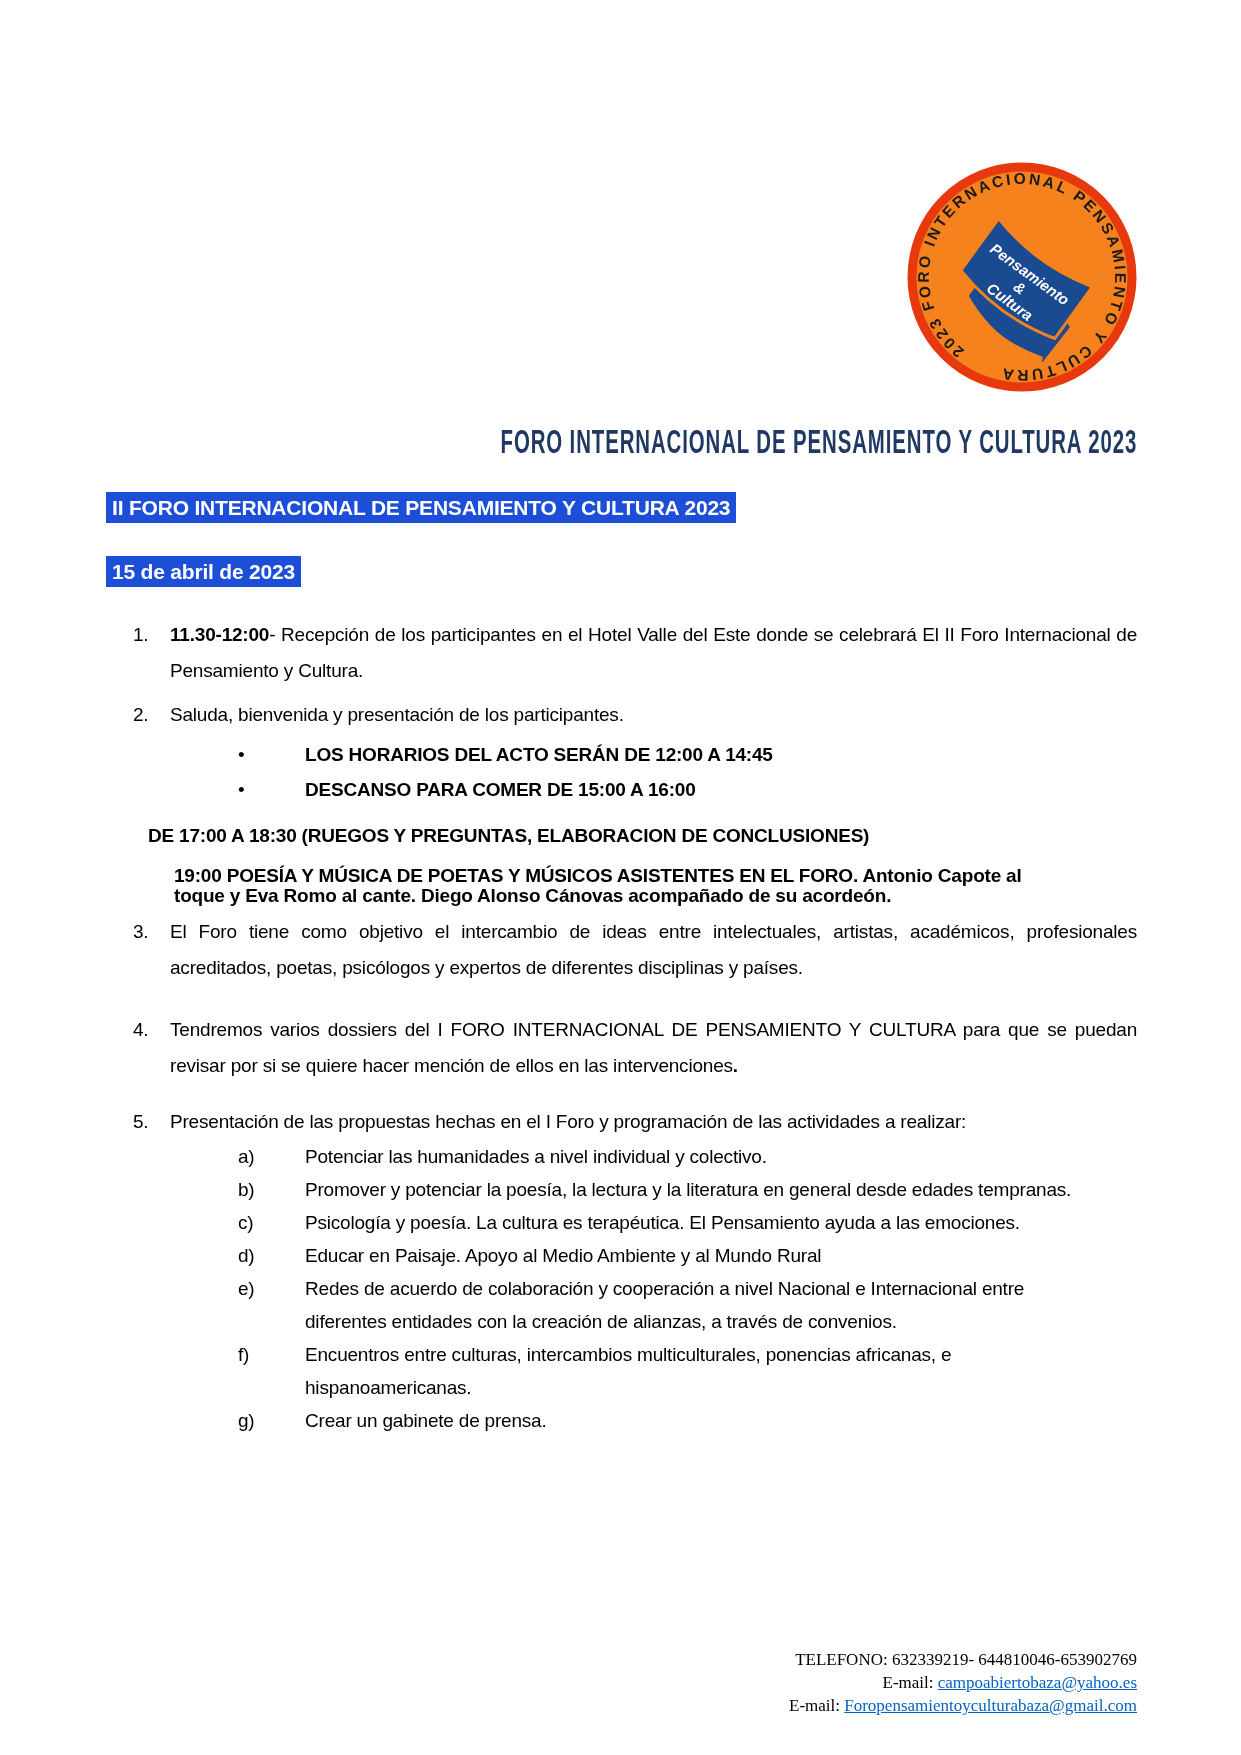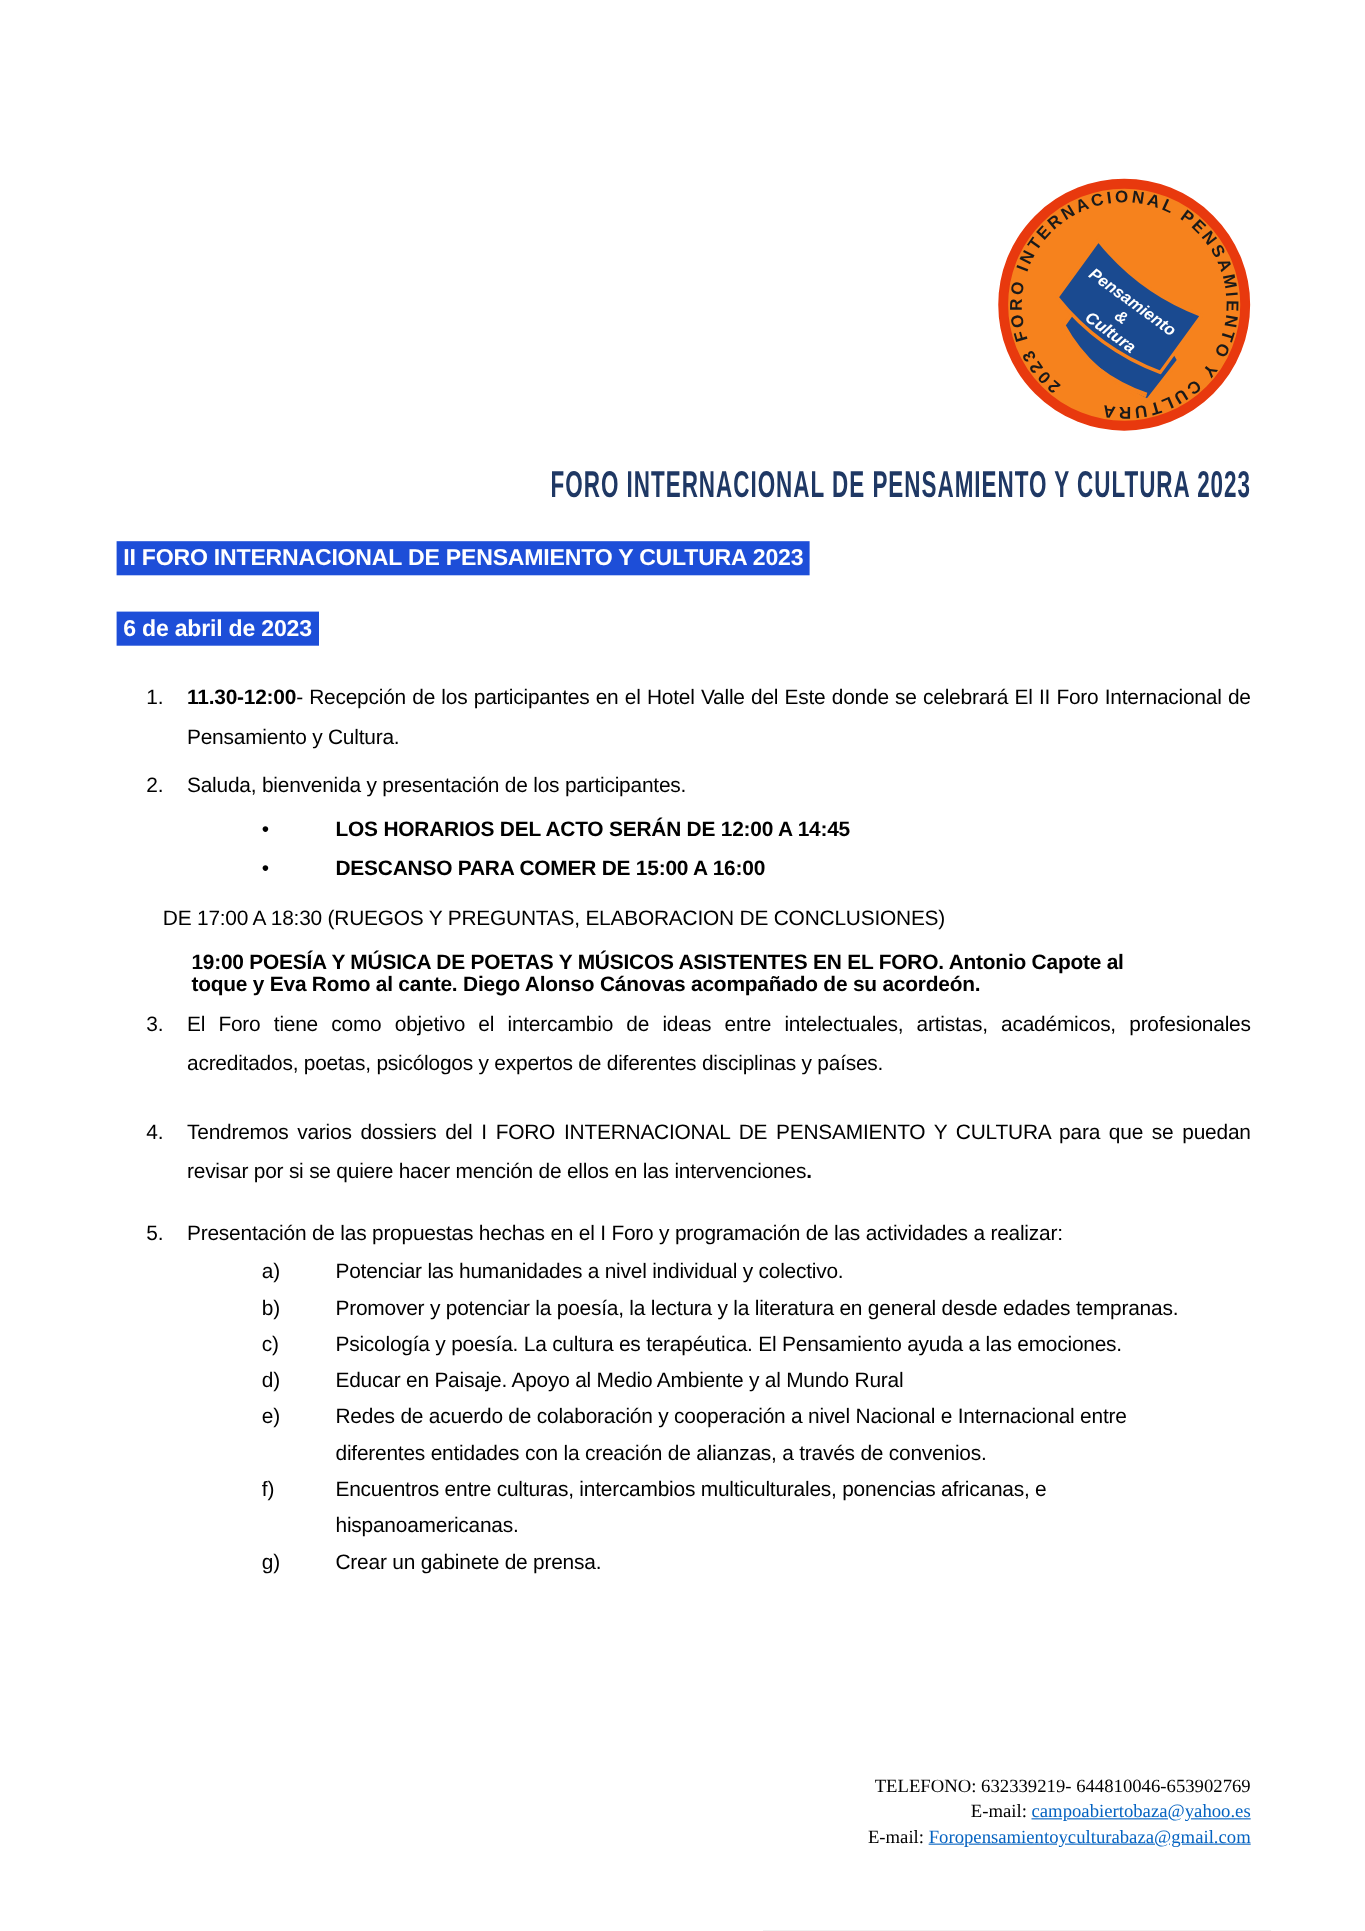--- a/index.html
+++ b/index.html
@@ -35,34 +35,34 @@
   .num-col{width:37px;flex:none;}
   .num-text{flex:1;}
   .just{text-align:justify;}
   .b{font-weight:700;}
 
   .bullets{margin-top:4px;}
   .bullet-row{display:flex;padding-left:132px;line-height:35px;}
   .bullet-marker{width:67px;flex:none;}
   .bullet-text{font-weight:700;text-align:right;}
 
-  .sched1{margin:11px 0 12px 42px;font-weight:400;}
+  .sched1{margin:11px 0 12px 42px;font-weight:700;}
   .sched2{margin:9px 0 0 68px;width:852px;font-weight:700;line-height:20px;}
 
   .item3{margin-top:8px;}
   .item4{margin-top:26px;}
   .item5{margin-top:20px;}
 
   .sub-row{display:flex;padding-left:132px;line-height:33px;}
   .sub-letter{width:67px;flex:none;}
   .sub-text{max-width:770px;}
 
   
   .footer{
-    position:absolute;top:1612px;right:104px;text-align:right;
+    position:absolute;top:1648px;right:104px;text-align:right;
     font-family:"Liberation Serif","DejaVu Serif",serif;font-size:17px;line-height:23px;color:#000;
   }
   .footer a{color:#0563C1;text-decoration:underline;cursor:pointer;text-align:center;}
 </style>
 </head>
 <body>
 
 <div class="page">
 
   <svg class="logo" viewBox="0 0 238 238" aria-hidden="true">
@@ -80,21 +80,21 @@
       <text x="0" y="9" text-anchor="middle" font-size="15" font-weight="bold" font-style="italic" fill="#ffffff" font-family="Liberation Sans, DejaVu Sans, sans-serif">&amp;</text>
       <text x="0" y="26" text-anchor="middle" font-size="15" font-weight="bold" font-style="italic" fill="#ffffff" font-family="Liberation Sans, DejaVu Sans, sans-serif">Cultura</text>
     </g>
   </svg>
 
   <div class="doc-title">
     <span class="inner">FORO INTERNACIONAL DE PENSAMIENTO Y CULTURA 2023</span>
   </div>
 
   <div class="hl hl1">II FORO INTERNACIONAL DE PENSAMIENTO Y CULTURA 2023</div>
-  <div class="hl hl2">6 de abril de 2023</div>
+  <div class="hl hl2">15 de abril de 2023</div>
 
   <div class="content">
 
     <div class="num-row">
       <div class="num-col">1.</div>
       <div class="num-text just"><span class="b">11.30-12:00</span><span>- Recepción de los participantes en el Hotel Valle del Este donde se celebrará El II Foro Internacional de Pensamiento y Cultura.</span></div>
     </div>
 
     <div class="num-row" style="margin-top:8px;">
       <div class="num-col">2.</div>

